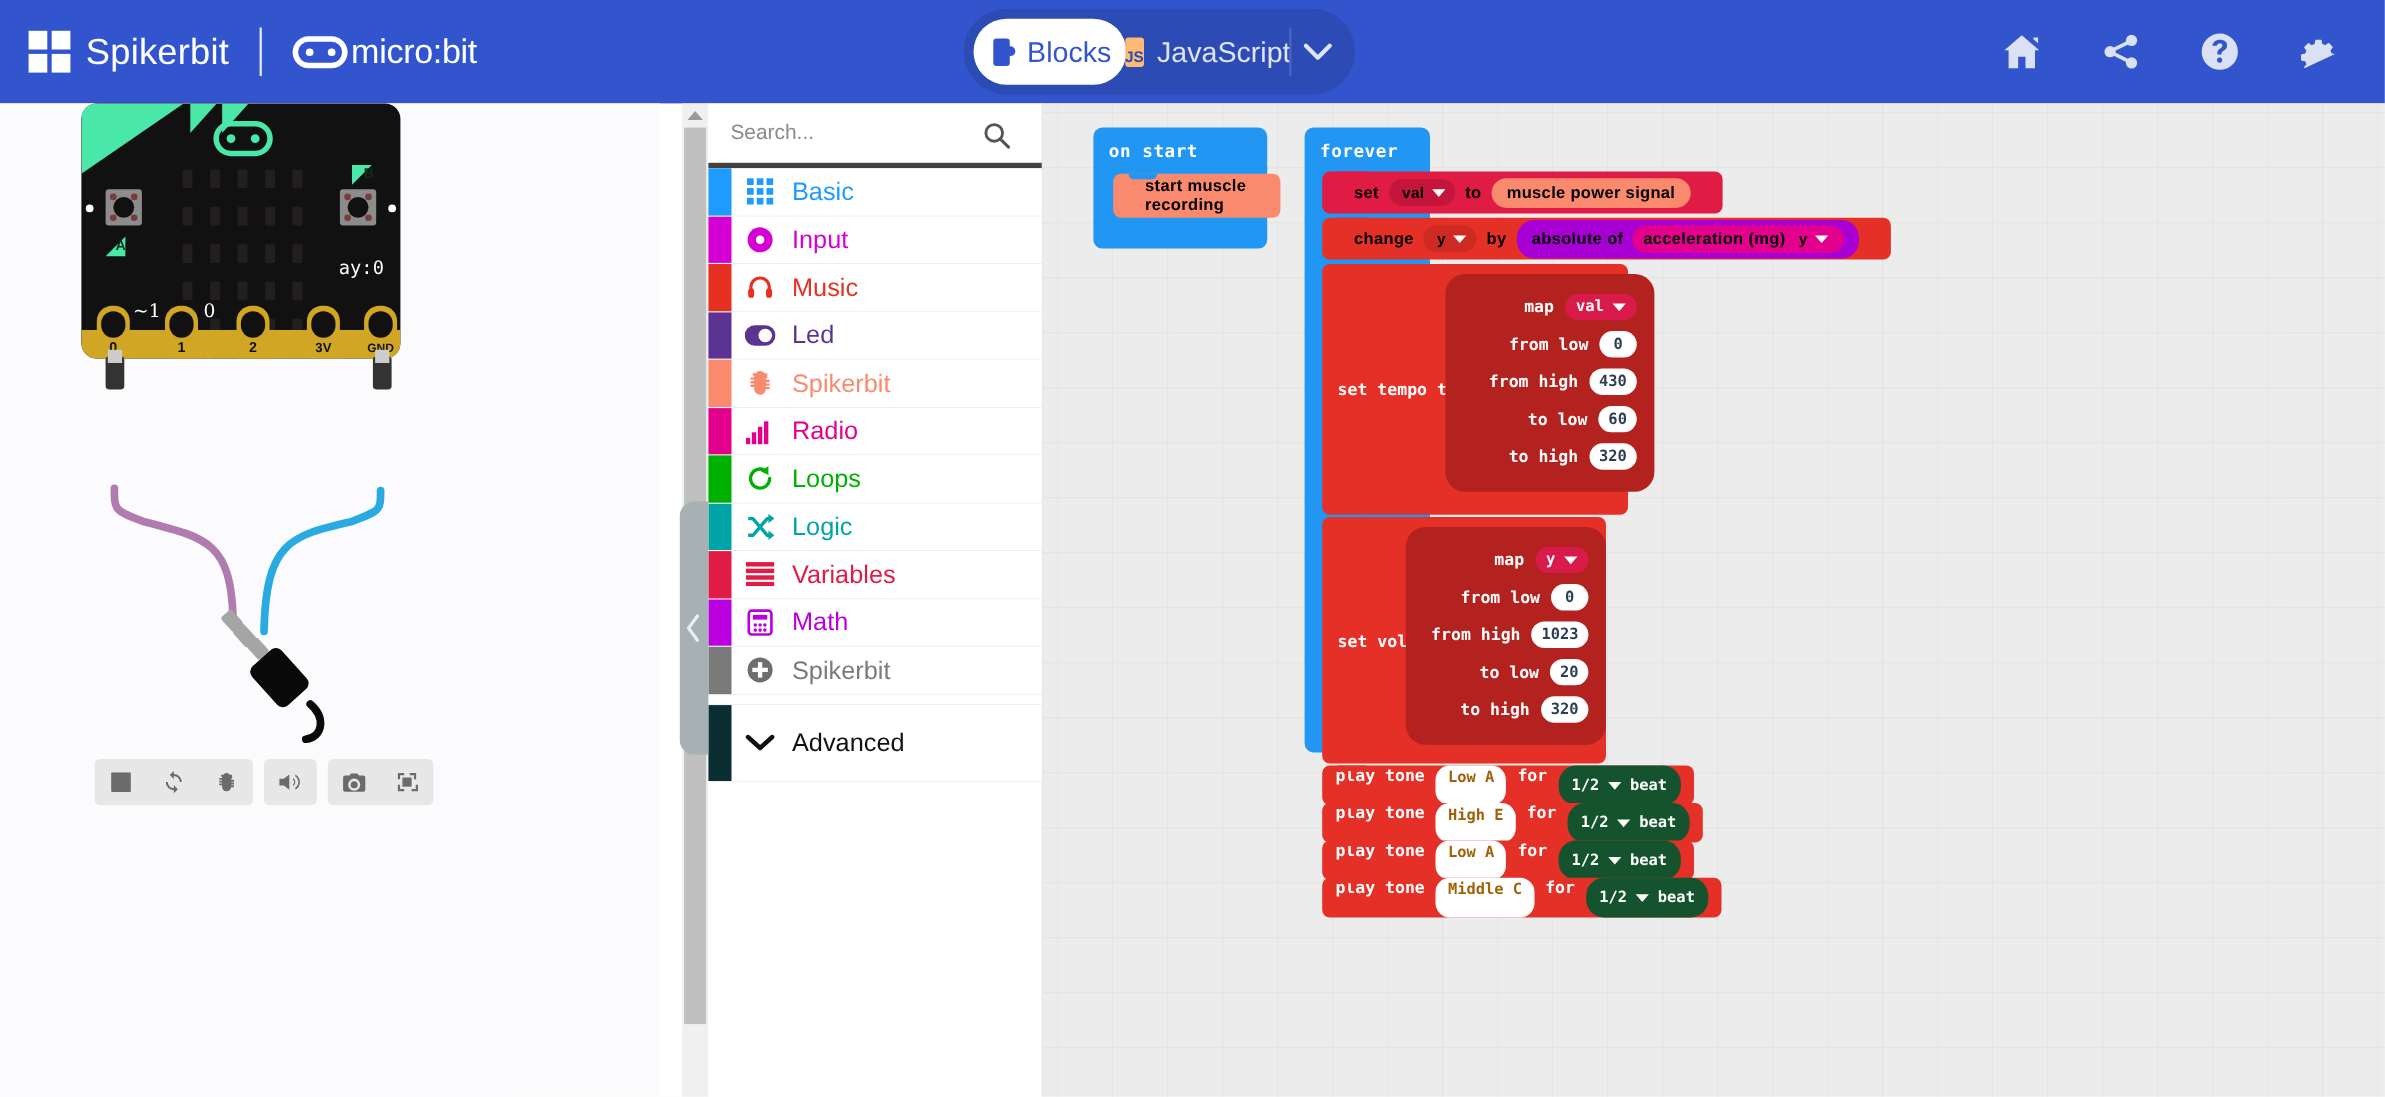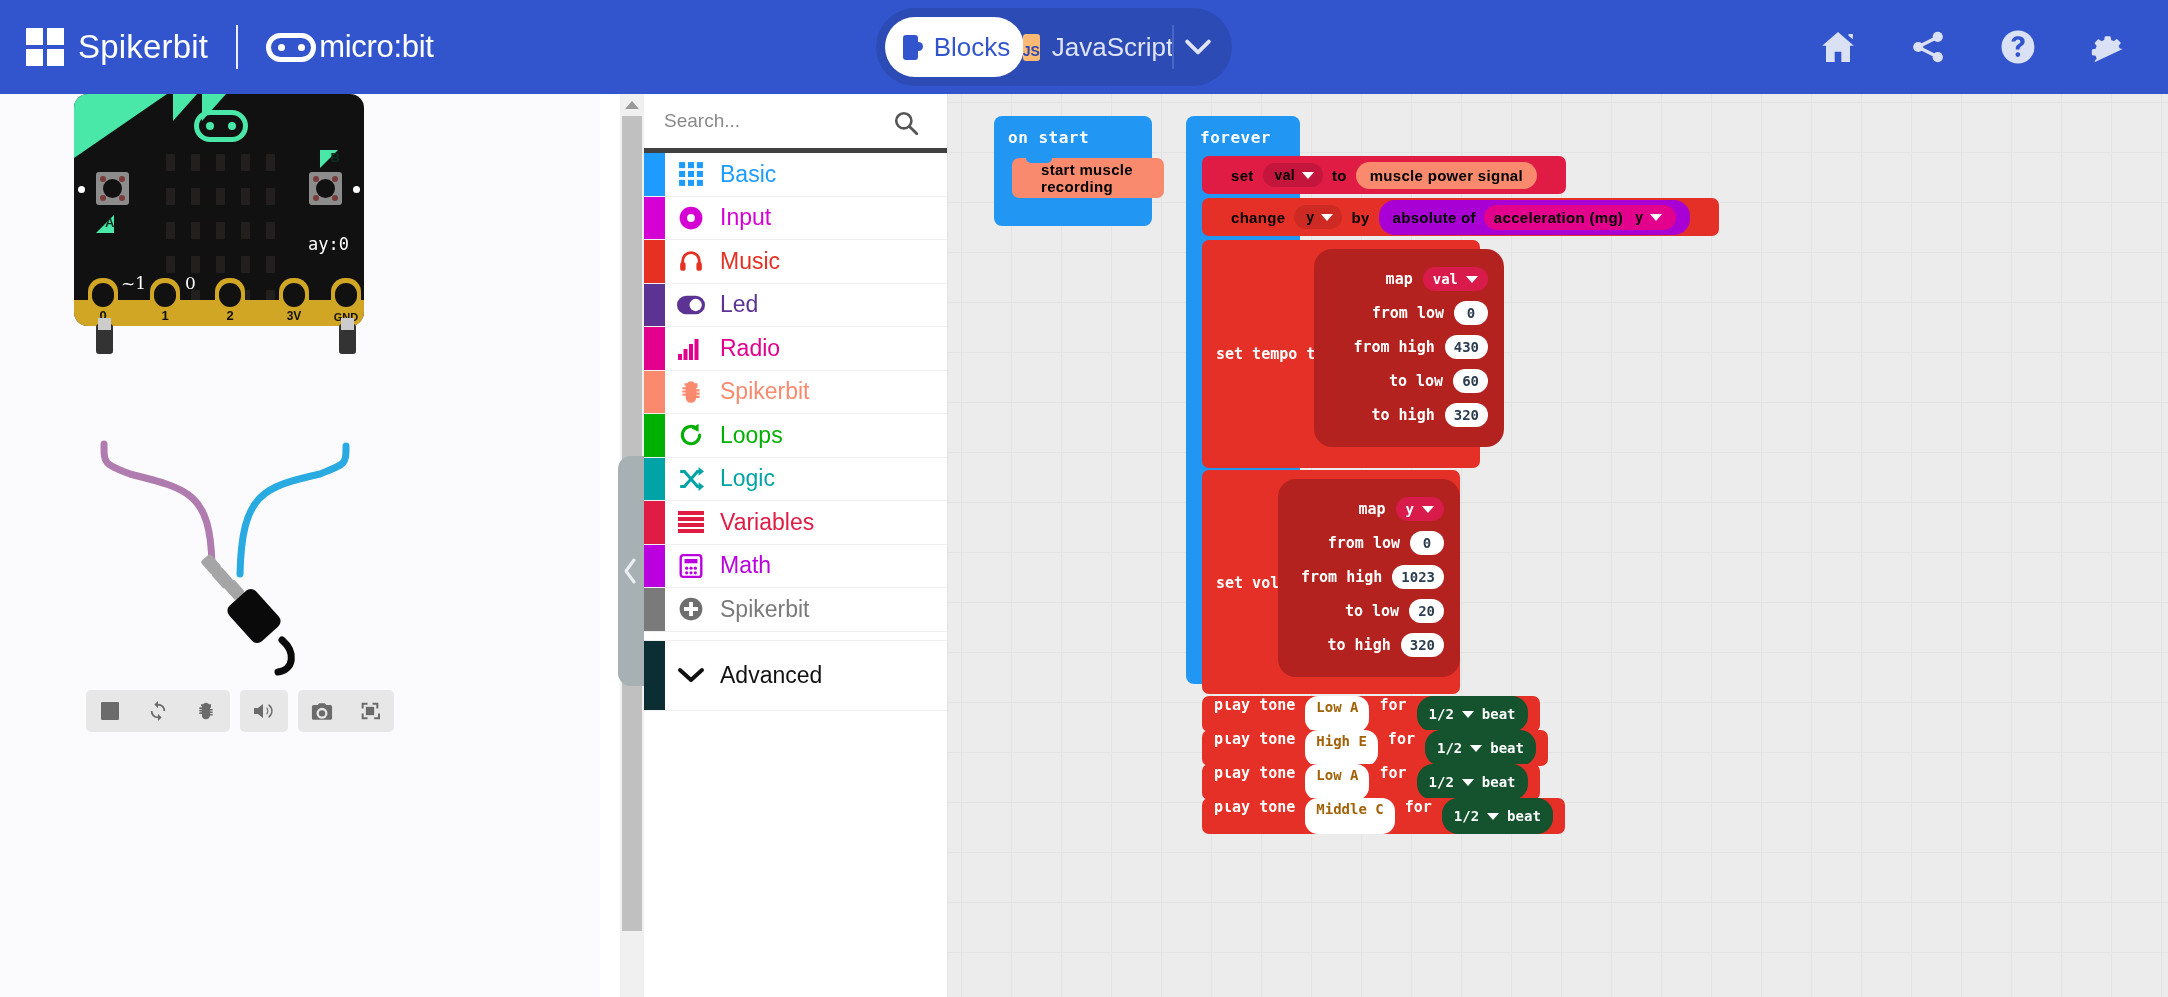--- a/index.html
+++ b/index.html
@@ -532,40 +532,40 @@
     <div class="cico">
       <svg width="30" height="20" viewBox="0 0 30 20">
           <rect x="0" y="0" width="30" height="20" rx="10" fill="#5c3292"></rect>
           <circle cx="20" cy="10" r="6.6" fill="#fff"></circle>
         </svg>
     </div>
     <div class="clbl" style="color:#5c3292">Led</div>
   </div>
 
   <div class="cat">
+    <div class="bar" style="background:#fa8a6e"></div>
+    <div class="cico">
+      <svg width="26" height="26" viewBox="0 0 24 24" fill="#fa8a6e">
+          <path d="M12 2a4 4 0 00-3.5 2H6v2h1.2a5.8 5.8 0 00-.2 1.5H4v2h3v1H4v2h3v1H4v2h3.2A5 5 0 0012 22a5 5 0 004.8-4.5H20v-2h-3v-1h3v-2h-3v-1h3v-2h-3a5.8 5.8 0 00-.2-1.5H18V4h-2.5A4 4 0 0012 2z"></path>
+        </svg>
+    </div>
+    <div class="clbl" style="color:#fa8a6e">Spikerbit</div>
+  </div>
+
+  <div class="cat">
     <div class="bar" style="background:#e3008c"></div>
     <div class="cico">
       <svg width="26" height="24" viewBox="0 0 26 24" fill="#e3008c">
           <rect x="0" y="18" width="4" height="6"></rect>
           <rect x="5.5" y="13" width="4" height="11"></rect>
           <rect x="11" y="8" width="4" height="16"></rect>
           <rect x="16.5" y="3" width="4" height="21"></rect>
         </svg>
     </div>
     <div class="clbl" style="color:#e3008c">Radio</div>
-  </div>
-
-  <div class="cat">
-    <div class="bar" style="background:#fa8a6e"></div>
-    <div class="cico">
-      <svg width="26" height="26" viewBox="0 0 24 24" fill="#fa8a6e">
-          <path d="M12 2a4 4 0 00-3.5 2H6v2h1.2a5.8 5.8 0 00-.2 1.5H4v2h3v1H4v2h3v1H4v2h3.2A5 5 0 0012 22a5 5 0 004.8-4.5H20v-2h-3v-1h3v-2h-3v-1h3v-2h-3a5.8 5.8 0 00-.2-1.5H18V4h-2.5A4 4 0 0012 2z"></path>
-        </svg>
-    </div>
-    <div class="clbl" style="color:#fa8a6e">Spikerbit</div>
   </div>
 
   <div class="cat">
     <div class="bar" style="background:#00b000"></div>
     <div class="cico">
       <svg width="26" height="26" viewBox="0 0 24 24">
           <path d="M20 12a8 8 0 11-3.4-6.5" stroke="#00b000" stroke-width="2.8" fill="none" stroke-linecap="round"></path>
           <polygon points="19,1.5 19,9 12.5,6" fill="#00b000"></polygon>
         </svg>
     </div>

